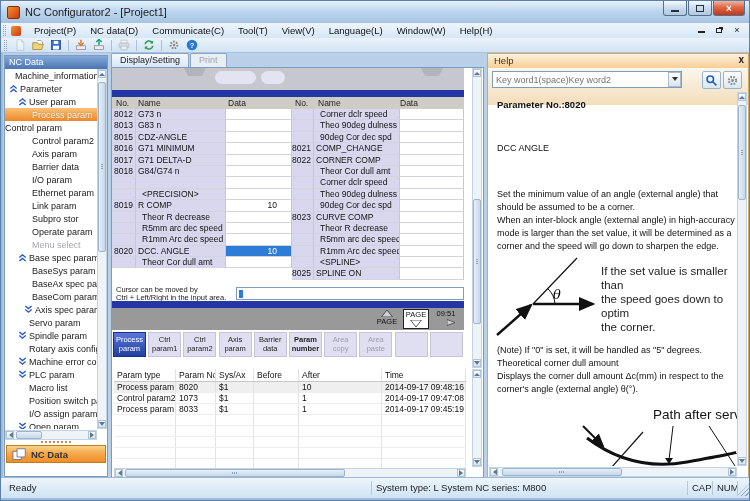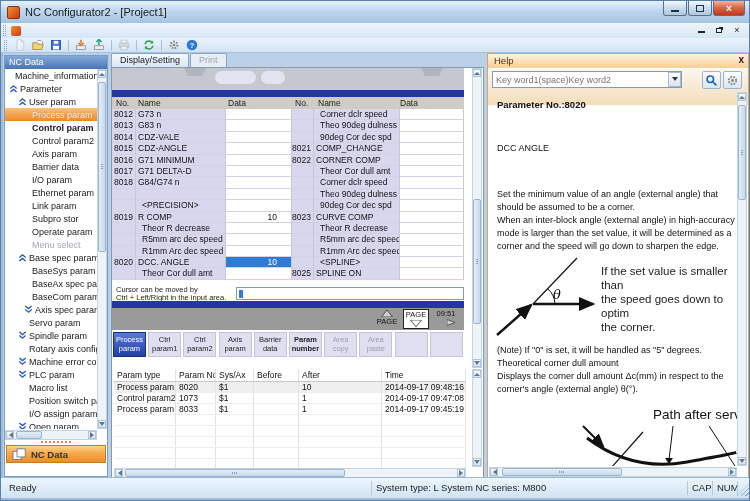--- a/index.html
+++ b/index.html
@@ -159,20 +159,21 @@
     <div class="wb">
         <span class="maxbox"></span>
       </div>
     <div class="wb close">×</div>
   </div>
 </div>
 
 <div id="menubar">
   <span class="grip"></span>
   <div id="menu-app-icon"></div>
+  <span id="menu-items"><span class="menu-item">Project(P)</span><span class="menu-item">NC data(D)</span><span class="menu-item">Communicate(C)</span><span class="menu-item">Tool(T)</span><span class="menu-item">View(V)</span><span class="menu-item">Language(L)</span><span class="menu-item">Window(W)</span><span class="menu-item">Help(H)</span></span>
   <div id="mdi-btns">
     <span class="mdi-b">
         <span class="mdi-min"></span>
       </span>
     <span class="mdi-b">
         <span class="mdi-rest"></span>
       </span>
     <span class="mdi-b">×</span>
   </div>
 </div>
@@ -267,21 +268,21 @@
           <svg viewBox="0 0 10 10">
             <path d="M1.5 5L5 2l3.5 3M1.5 9L5 6l3.5 3" fill="none" stroke="#2858c8" stroke-width="1.5"></path>
           </svg>
         </span>
         <span>User param</span>
       </div>
       <div class="tree-item sel" style="padding-left: 27px;">
         <span style="width: 0px; flex: 0 0 auto;"></span>
         <span>Process param</span>
       </div>
-      <div class="tree-item" style="padding-left: 27px; font-weight: bold;">
+      <div class="tree-item" style="">
         <span style="width: 0px; flex: 0 0 auto;"></span>
         <span>Control param</span>
       </div>
       <div class="tree-item" style="padding-left: 27px;">
         <span style="width: 0px; flex: 0 0 auto;"></span>
         <span>Control param2</span>
       </div>
       <div class="tree-item" style="padding-left: 27px;">
         <span style="width: 0px; flex: 0 0 auto;"></span>
         <span>Axis param</span>
@@ -459,25 +460,20 @@
 
   <div id="pgridL">
       <div class="prow">
         <div class="pc pc-no">8012</div>
         <div class="pc pc-name">G73 n</div>
         <div class="pc pc-data"></div>
       </div>
       <div class="prow">
         <div class="pc pc-no">8013</div>
         <div class="pc pc-name">G83 n</div>
-        <div class="pc pc-data"></div>
-      </div>
-      <div class="prow">
-        <div class="pc pc-no">8014</div>
-        <div class="pc pc-name">CDZ-VALE</div>
         <div class="pc pc-data"></div>
       </div>
       <div class="prow">
         <div class="pc pc-no">8015</div>
         <div class="pc pc-name">CDZ-ANGLE</div>
         <div class="pc pc-data"></div>
       </div>
       <div class="prow">
         <div class="pc pc-no">8016</div>
         <div class="pc pc-name">G71 MINIMUM</div>

